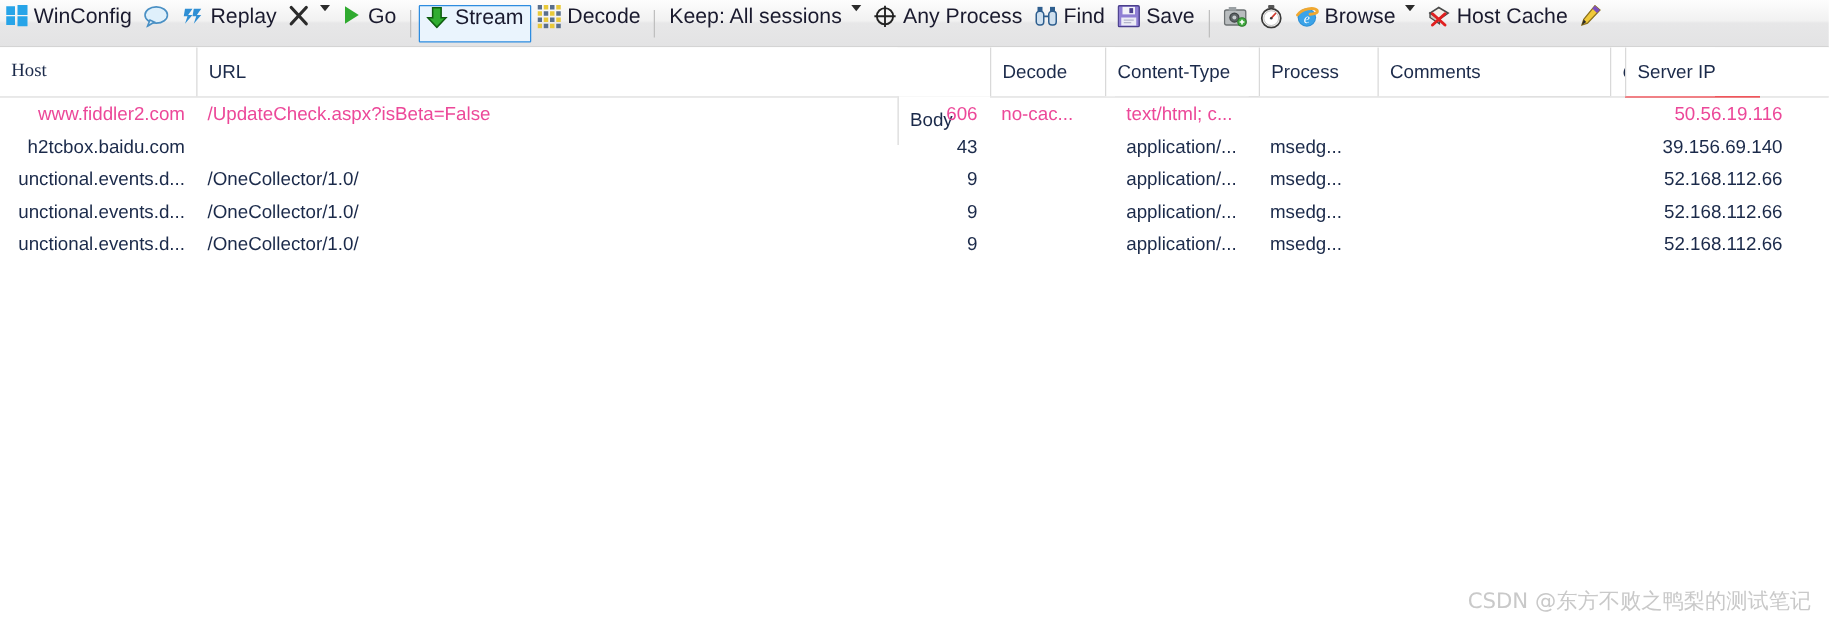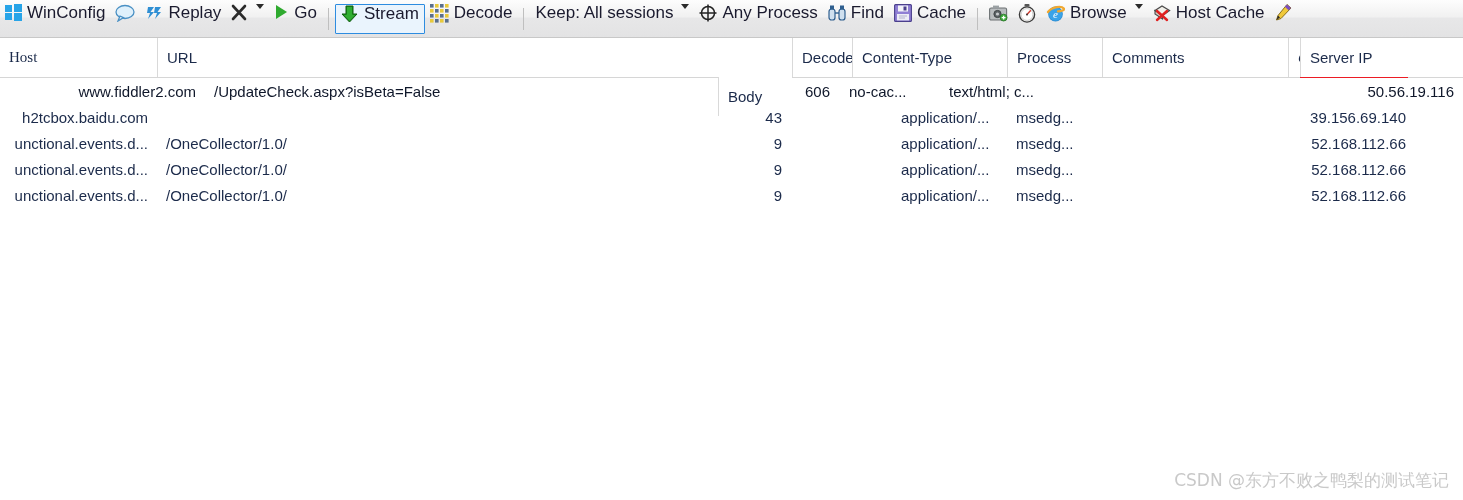--- a/index.html
+++ b/index.html
@@ -101,23 +101,23 @@
   .cell {
     position: absolute; top: 0;
     height: 26px;
     display: flex; align-items: center;
     font-size: 15px;
     padding-left: 9px;
     overflow: hidden;
     white-space: nowrap;
   }
   .cell.numeric { justify-content: flex-end; padding-right: 10px; padding-left: 0; }
-  .cell.ip { justify-content: flex-end; padding-right: 57px; padding-left: 0; }
+  .cell.ip { justify-content: flex-end; padding-right: 37px; padding-left: 0; }
   .row.normal .cell { color: #1b2a4a; }
-  .row.error  .cell { color: #0f172a; margin-left: 48px; }
+  .row.error  .cell { color: #ec4899; }
   .cell.host { justify-content: flex-end; padding-right: 9px; padding-left: 0; }
 
   
   #watermark {
     position: absolute;
     right: 14px; bottom: 8px;
     font-size: 17px;
     color: #c9c9c9;
     font-family: "DejaVu Sans", sans-serif;
     white-space: nowrap;
@@ -214,21 +214,21 @@
       <span class="tb-label">Find</span>
     </div>
     <div class="tb-item">
       <span class="ico"><svg width="18" height="18" viewBox="0 0 18 18" xmlns="http://www.w3.org/2000/svg">
           <rect x="0.6" y="0.6" width="16.8" height="16.8" rx="1" fill="#8f7fd4" stroke="#4a3f8c" stroke-width="1.1"></rect>
           <rect x="4" y="1.5" width="10" height="6" fill="#f2f2f8"></rect>
           <rect x="9.5" y="2.5" width="3" height="4" fill="#4a3f8c"></rect>
           <rect x="3" y="10" width="12" height="6.4" fill="#ececf6"></rect>
           <path d="M5 12 L13 12 M5 14 L11 14" stroke="#b4b4cc" stroke-width="1"></path>
         </svg></span>
-      <span class="tb-label">Cache</span>
+      <span class="tb-label">Save</span>
     </div>
     <div class="tb-sep"></div>
     <div class="tb-item">
       <span class="ico"><svg width="19" height="18" viewBox="0 0 19 18" xmlns="http://www.w3.org/2000/svg">
           <rect x="0.6" y="4" width="17" height="12" rx="1.6" fill="#b9bdbf" stroke="#6c7173" stroke-width="1.1"></rect>
           <rect x="4" y="1.6" width="6" height="3" fill="#9aa0a3"></rect>
           <circle cx="8.5" cy="10" r="3.6" fill="#5d6366" stroke="#3d4244" stroke-width="1"></circle>
           <circle cx="8.5" cy="10" r="1.6" fill="#c7cbcd"></circle>
           <circle cx="14.6" cy="13.6" r="3.4" fill="#41ad3f" stroke="#2c7a2b" stroke-width="0.9"></circle>
           <path d="M14.6 11.7 v3.8 M12.7 13.6 h3.8" stroke="#fff" stroke-width="1.3"></path>
@@ -278,21 +278,21 @@
       </div>
       <div class="hcell" style="left: 157px; width: 561px;">
         <span>URL</span>
       </div>
       <div class="hcell" style="left: 718px; width: 74px; margin-top: 39px;">
         <span>Body</span>
       </div>
       <div class="hcell" style="left: 792px; width: 100px;">
         <span>Decode</span>
       </div>
-      <div class="hcell" style="left: 852px; width: 115px; text-align: right;">
+      <div class="hcell" style="left: 884px; width: 115px; text-align: right;">
         <span>Content-Type</span>
       </div>
       <div class="hcell" style="left: 1007px; width: 95px;">
         <span>Process</span>
       </div>
       <div class="hcell" style="left: 1102px; width: 114px;">
         <span>Comments</span>
       </div>
       <div class="hcell" style="left: 1288px; width: 84px; font-style: italic;">
         <span>Custom</span>

